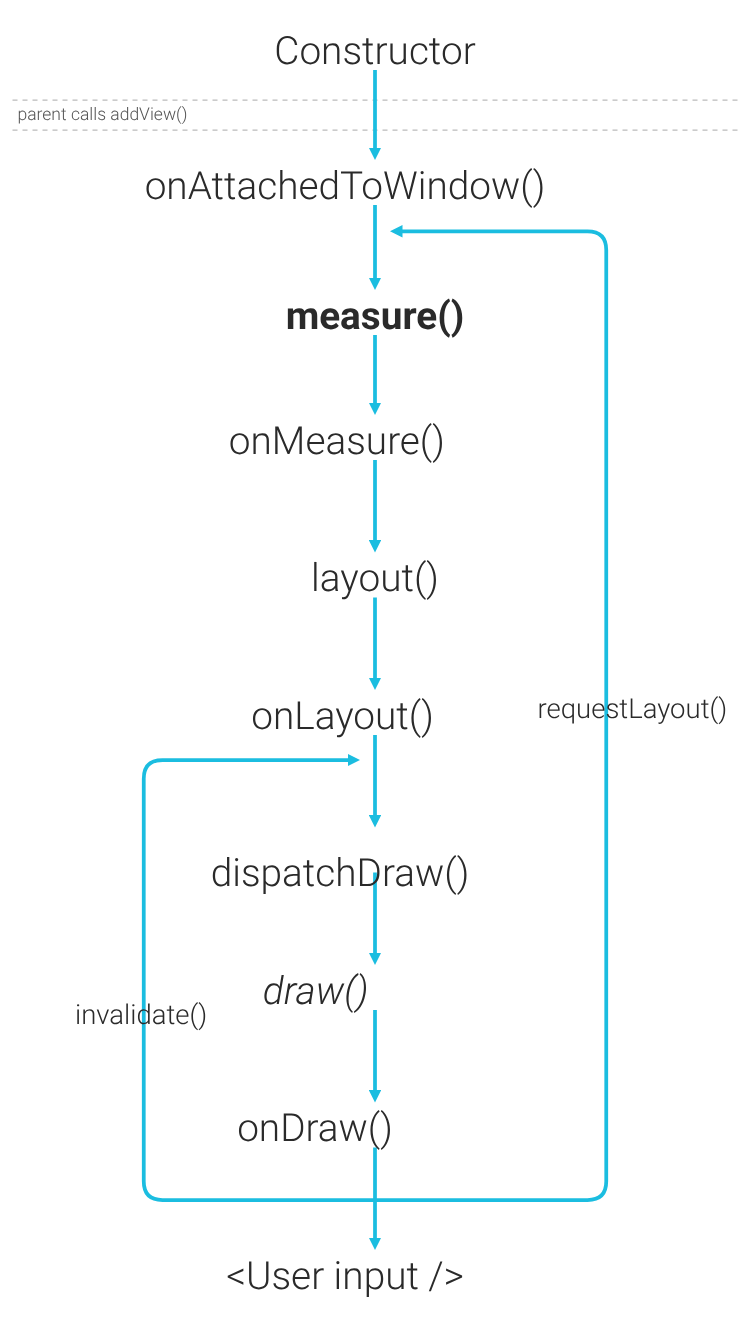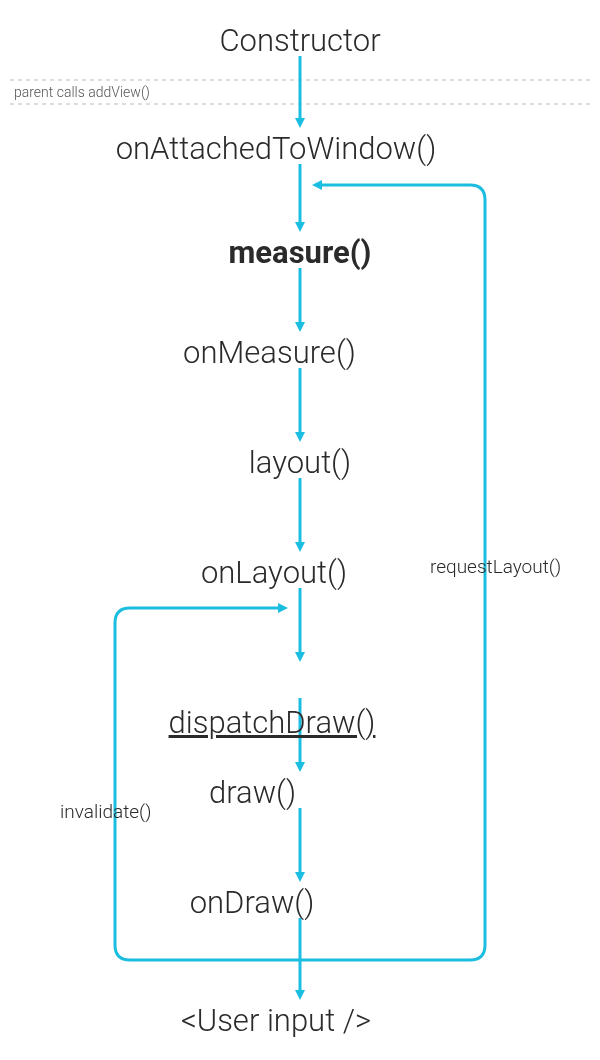--- a/index.html
+++ b/index.html
@@ -21,21 +21,21 @@
   }
   .divider-label {
     position: absolute;
     font-size: 14px;
     font-weight: 300;
     color: #555;
     white-space: nowrap;
   }
   .side-label {
     position: absolute;
-    font-size: 19px;
+    font-size: 22px;
     font-weight: 300;
     color: #2a2a2a;
     white-space: nowrap;
   }
   svg.overlay {
     position: absolute;
     top: 0;
     left: 0;
     width: 600px;
     height: 1060px;
@@ -79,19 +79,19 @@
 </svg>
 
 <div class="divider-label" style="left:14px; top:84px;text-align:right;">parent calls addView()</div>
 
 <div class="node" style="left:0; width:600px; top:22px;">Constructor</div>
 <div class="node" style="left:0; width:552px; top:130px;">onAttachedToWindow()</div>
 <div class="node" style="left:0; width:600px; top:234px;font-weight:bold;">measure()</div>
 <div class="node" style="left:0; width:539px; top:334px;">onMeasure()</div>
 <div class="node" style="left:0; width:600px; top:444px;">layout()</div>
 <div class="node" style="left:0; width:548px; top:554px;">onLayout()</div>
-<div class="node" style="left:0; width:544px; top:704px;text-decoration:underline;">dispatchDraw()</div>
-<div class="node" style="left:0; width:505px; top:774px;">draw()</div>
+<div class="node" style="left:0; width:544px; top:680px;">dispatchDraw()</div>
+<div class="node" style="left:0; width:505px; top:774px;font-style:italic;">draw()</div>
 <div class="node" style="left:0; width:504px; top:884px;">onDraw()</div>
 <div class="node" style="left:0; width:552px; top:1002px;">&lt;User input /&gt;</div>
 
 <div class="side-label" style="left:430px; top:555px;">requestLayout()</div>
 <div class="side-label" style="left:60px; top:800px;">invalidate()</div>
 
 </body></html>

